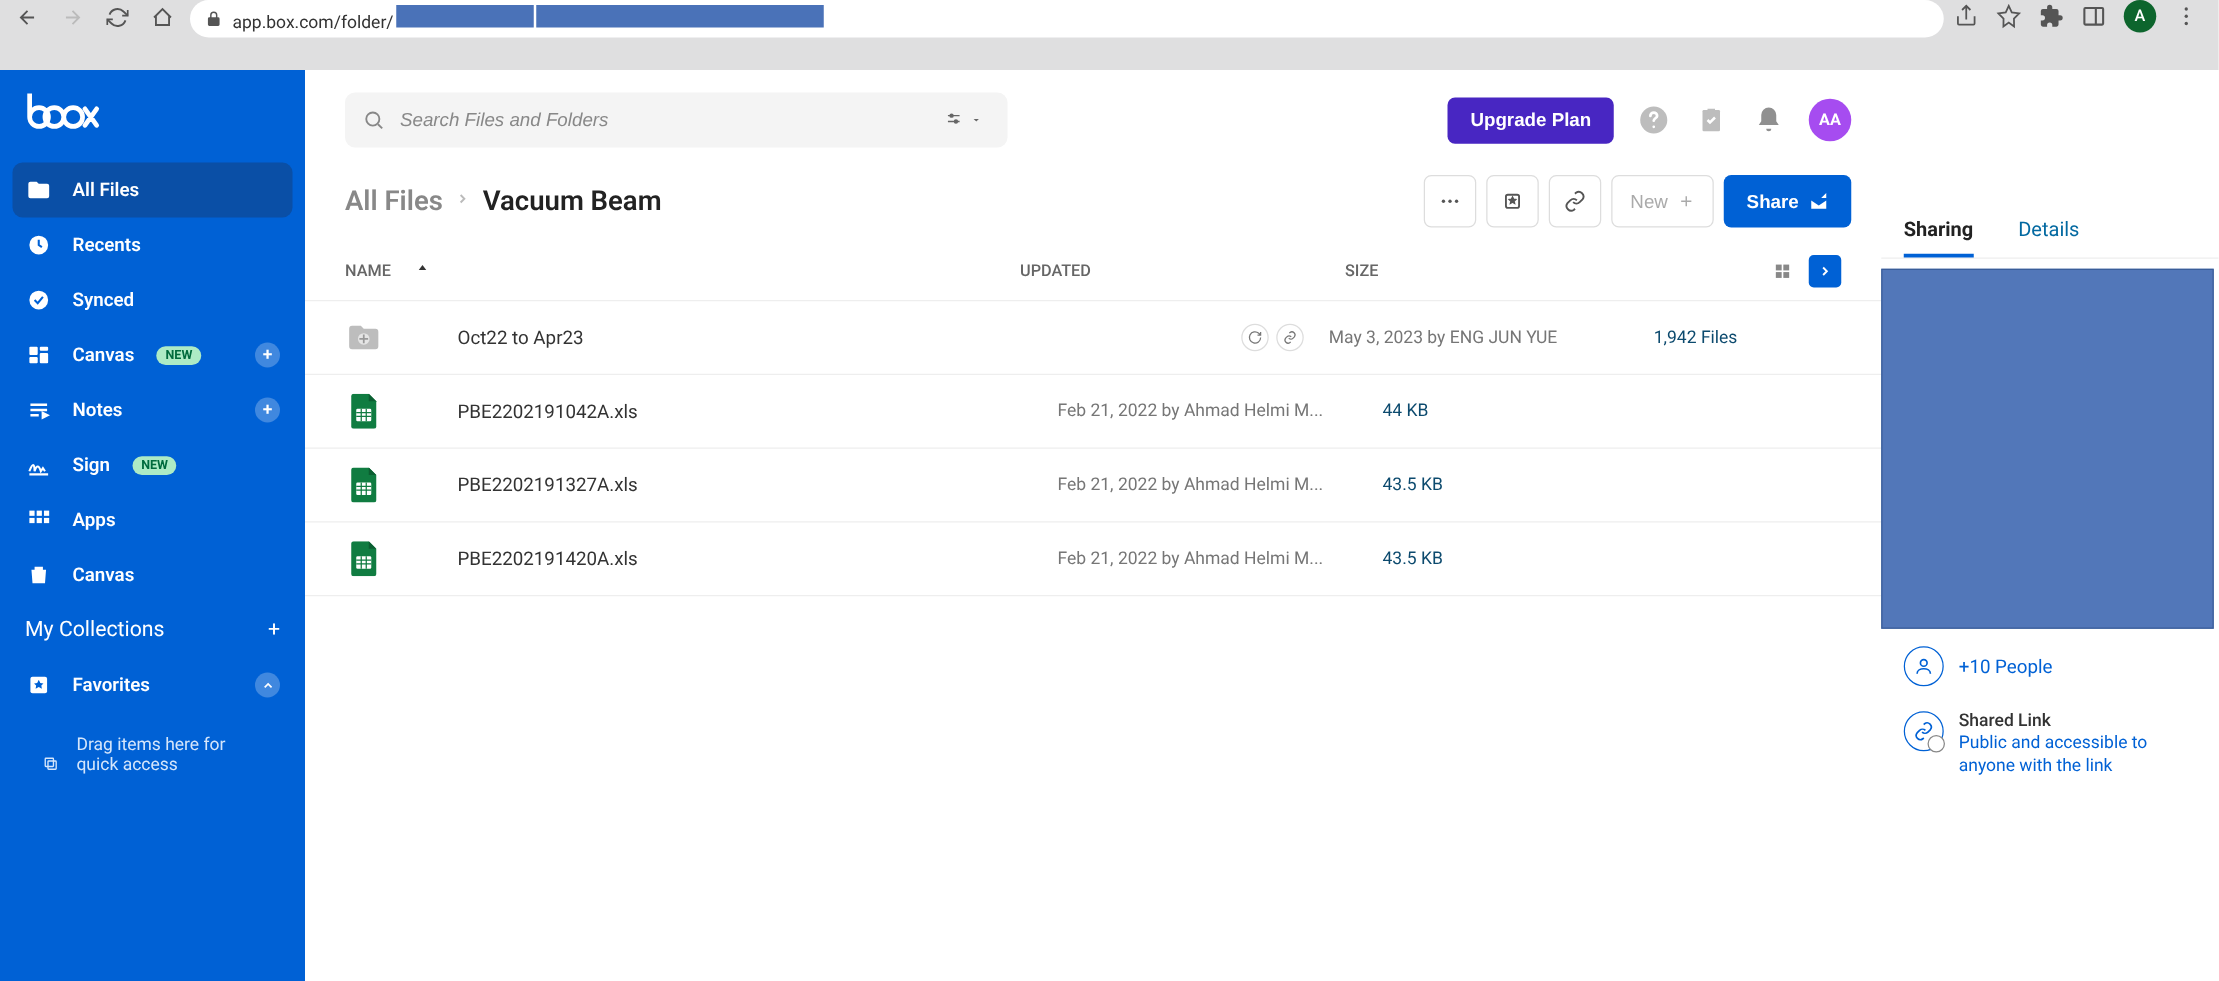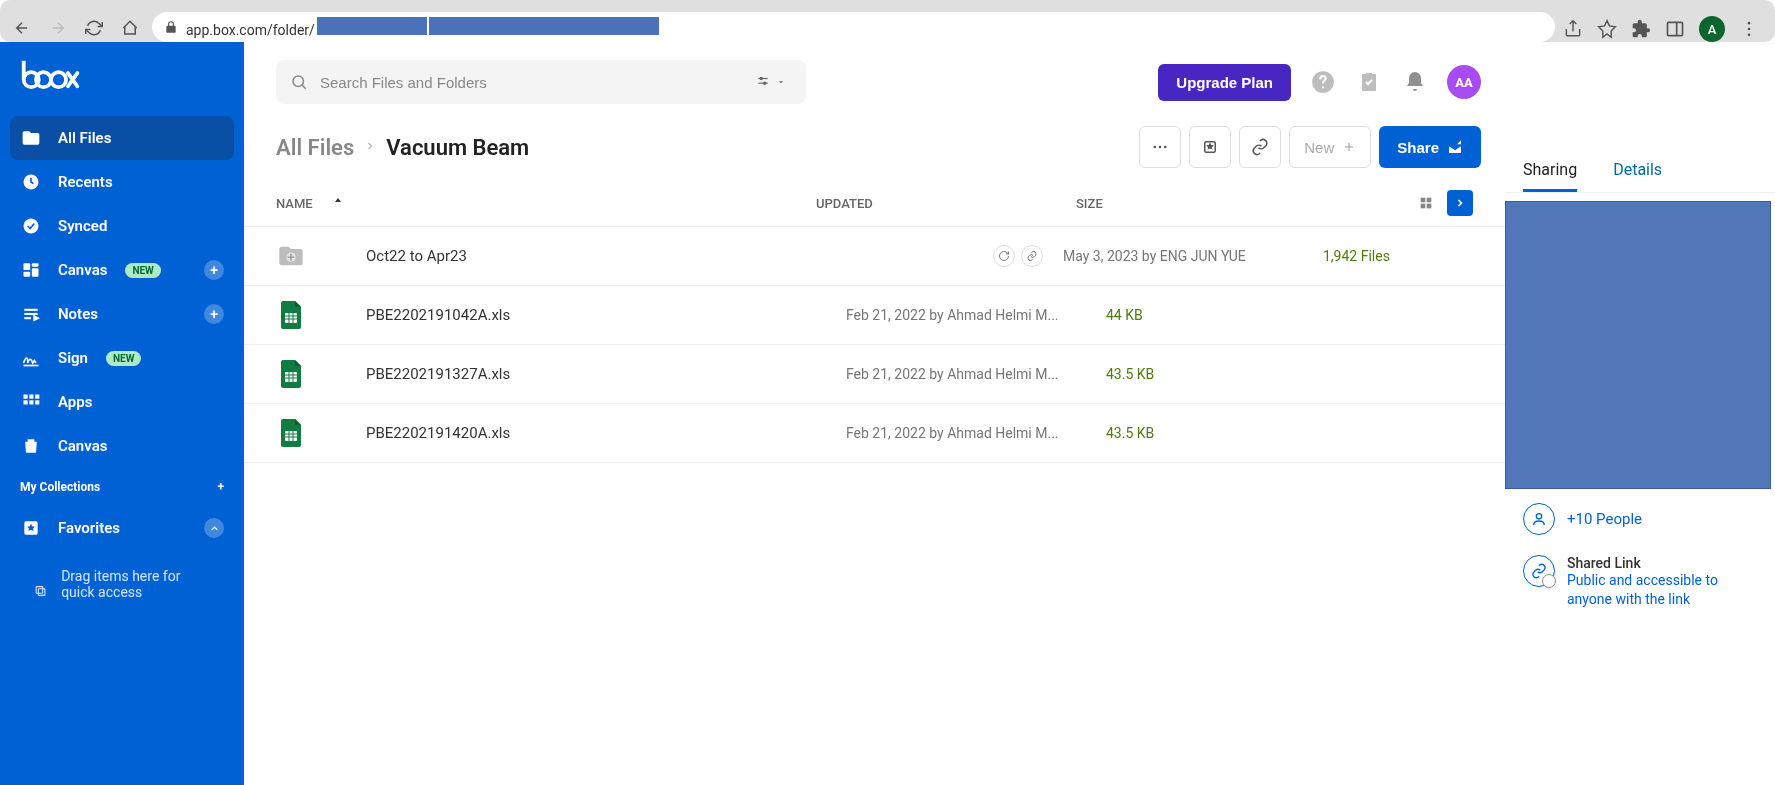--- a/index.html
+++ b/index.html
@@ -1,48 +1,48 @@
 <!DOCTYPE html>
 <html><head>
 <meta charset="utf-8">
 <style>
 * { box-sizing: border-box; margin: 0; padding: 0; }
 body { font-family: -apple-system, BlinkMacSystemFont, "Segoe UI", Roboto, sans-serif; background: #fff; width: 1775px; height: 785px; overflow: hidden; }
 
 
-.browser-bar { height: 42px; background: #dfdfe0; display: flex; align-items: flex-end; padding: 0 8px; gap: 8px; border-radius: 10px; }
+.browser-bar { height: 56px; background: #dfdfe0; display: flex; align-items: flex-start; padding: 0 8px; gap: 8px; }
 .nav-btn { width: 28px; height: 28px; display: flex; align-items: center; justify-content: center; color: #555; cursor: pointer; }
 .nav-btn.disabled { color: #bbb; }
 .url-bar { flex: 1; height: 30px; background: #fff; border-radius: 15px; display: flex; align-items: center; padding: 0 12px; gap: 8px; }
 .url-text { font-size: 14px; color: #333; }
 .url-redacted { display: inline-block; width: 110px; height: 18px; background: #4a72b8; margin: 0 2px; }
 .url-redacted2 { display: inline-block; width: 230px; height: 18px; background: #4a72b8; }
 .chrome-icons { display: flex; align-items: center; gap: 14px; padding-right: 8px; }
 .chrome-icon { width: 20px; height: 20px; color: #555; }
 .profile-avatar { width: 26px; height: 26px; border-radius: 50%; background: #0d652d; color: #fff; display: flex; align-items: center; justify-content: center; font-size: 13px; font-weight: 500; }
 
 
 .app { display: flex; height: calc(785px - 42px); }
 .sidebar { width: 244px; background: #0061d5; color: #fff; display: flex; flex-direction: column; padding-top: 6px; }
 .logo { padding: 10px 20px 22px 20px; }
 .logo svg { width: 62px; height: 32px; fill: #fff; }
 .sidebar-item { display: flex; align-items: center; padding: 11px 20px; gap: 16px; font-size: 15px; font-weight: 600; cursor: pointer; }
 .sidebar-item.active { background: #0a4fa6; border-radius: 8px; margin: 0 10px; padding: 11px 10px; }
 .sidebar-item .icon { width: 22px; height: 22px; display: flex; align-items: center; justify-content: center; }
 .sidebar-item .add-btn { margin-left: auto; width: 20px; height: 20px; border-radius: 50%; background: rgba(255,255,255,0.25); display: flex; align-items: center; justify-content: center; font-size: 14px; color: #fff; }
 .badge-new { background: #adebc5; color: #006b3d; font-size: 10px; font-weight: 700; padding: 2px 7px; border-radius: 10px; margin-left: 2px; }
-.sidebar-section { padding: 12px 20px; font-size: 12px; font-weight: 700; display: flex; align-items: center; }
+.sidebar-section { padding: 12px 20px; font-size: 17px; font-weight: 400; display: flex; align-items: center; }
 .sidebar-drop { margin: 4px 20px; padding: 14px 14px; font-size: 14px; color: #d5e6fb; display: flex; gap: 14px; align-items: flex-end; }
 .chevron-collapse { margin-left: auto; width: 20px; height: 20px; border-radius: 50%; background: rgba(255,255,255,0.25); display: flex; align-items: center; justify-content: center; }
 
 .main { flex: 1; display: flex; background: #fff; }
 .content { flex: 1; padding: 18px 0 0 0; }
 .topbar { display: flex; align-items: center; padding: 0 24px 0 32px; gap: 16px; }
 .search-box { flex: 0 0 530px; height: 44px; background: #f4f4f4; border-radius: 8px; display: flex; align-items: center; padding: 0 14px; gap: 12px; }
-.search-input { border: none; background: transparent; font-size: 15px; color: #15803d; outline: none; flex: 1; }
+.search-input { border: none; background: transparent; font-size: 15px; color: #15803d; outline: none; flex: 1; font-style: italic; }
 .search-input::placeholder { color: #888; }
 .filter-chip { display: flex; align-items: center; gap: 4px; padding: 2px 6px; color: #555; }
 .topbar-right { margin-left: auto; display: flex; align-items: center; gap: 18px; }
 .upgrade-btn { background: #4826c2; color: #fff; border: none; padding: 10px 18px; border-radius: 6px; font-size: 15px; font-weight: 600; cursor: pointer; }
 .top-icon { width: 28px; height: 28px; color: #909090; display: flex; align-items: center; justify-content: center; }
 .user-avatar { width: 34px; height: 34px; border-radius: 50%; background: #a64cf0; color: #fff; display: flex; align-items: center; justify-content: center; font-size: 13px; font-weight: 700; }
 
 .breadcrumb-row { display: flex; align-items: center; padding: 22px 24px 0 32px; gap: 10px; }
 .breadcrumb-root { font-size: 22px; font-weight: 600; color: #888; cursor: pointer; }
 .breadcrumb-sep { color: #bbb; font-size: 14px; }
@@ -61,27 +61,27 @@
 .view-panel-btn { width: 26px; height: 26px; background: #0061d5; color: #fff; border-radius: 4px; display: flex; align-items: center; justify-content: center; }
 
 .file-row { display: flex; align-items: center; padding: 14px 32px; border-top: 1px solid #eee; font-size: 15px; }
 .file-row:last-child { border-bottom: 1px solid #eee; }
 .file-icon { width: 30px; height: 30px; margin-right: 16px; display: flex; align-items: center; justify-content: center; }
 .folder-svg { fill: #bdbdbd; }
 .file-name { flex: 0 0 480px; color: #333; display:flex; align-items:center; gap:10px;margin-left:44px;}
 .row-badges{ display:flex; gap:6px; margin-left:auto; margin-right:20px;}
 .row-badge{ width:22px; height:22px; border:1px solid #ddd; border-radius:50%; display:flex; align-items:center; justify-content:center; color:#777; font-size:11px;}
 .file-updated { flex: 0 0 260px; color: #767676; font-size: 14px; white-space: nowrap; overflow: hidden; text-overflow: ellipsis; padding-right:12px;}
-.file-size { flex: 0 0 150px; color: #4d7c0f; font-size: 14px; }
+.file-size { flex: 0 0 150px; color: #0c4a6e; font-size: 14px; }
 
 
 .details-panel { width: 270px; border-left: 0px solid #eee; padding: 0; position:relative;}
 .panel-tabs { display: flex; gap: 36px; padding: 12px 18px 0 18px; border-bottom: 1px solid #eee; }
 .panel-tab { font-size: 16px; color: #0369a1; padding-bottom: 10px; cursor: pointer; }
-.panel-tab.active { color: #222; font-weight: 400; border-bottom: 3px solid #0061d5; }
+.panel-tab.active { color: #222; font-weight: 700; border-bottom: 3px solid #0061d5; }
 .redacted-block { margin: 8px 4px 10px 0; height: 288px; background: #5277b9; border: 1px solid #3a5d99; }
 .people-row { display: flex; align-items: center; gap: 12px; padding: 4px 18px; }
 .people-circle { width: 32px; height: 32px; border: 1.5px solid #0061d5; border-radius: 50%; display: flex; align-items: center; justify-content: center; color: #0061d5; }
 .people-link { color: #0061d5; font-size: 15px; }
 .shared-link-row { display: flex; gap: 12px; padding: 16px 18px; align-items: flex-start; }
 .link-circle { width: 32px; height: 32px; border: 1.5px solid #0061d5; border-radius: 50%; display: flex; align-items: center; justify-content: center; color: #0061d5; position:relative; flex-shrink:0;}
 .link-globe { position:absolute; bottom:-2px; right:-2px; width:14px; height:14px; background:#fff; border-radius:50%; border:1px solid #888;}
 .shared-label { font-size: 14px; color: #333; font-weight: 500; }
 .shared-desc { color: #0061d5; font-size: 14px; line-height: 1.35; }
 </style>

